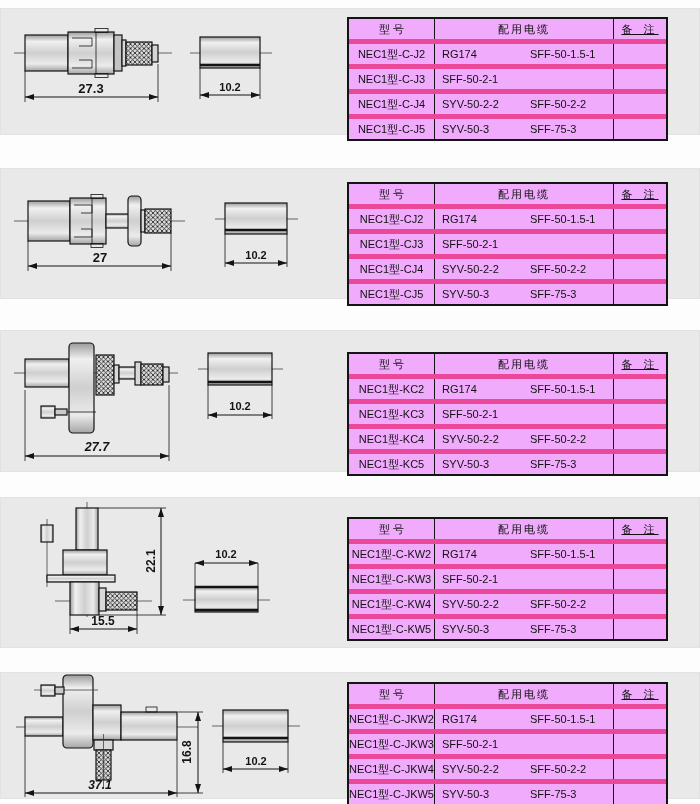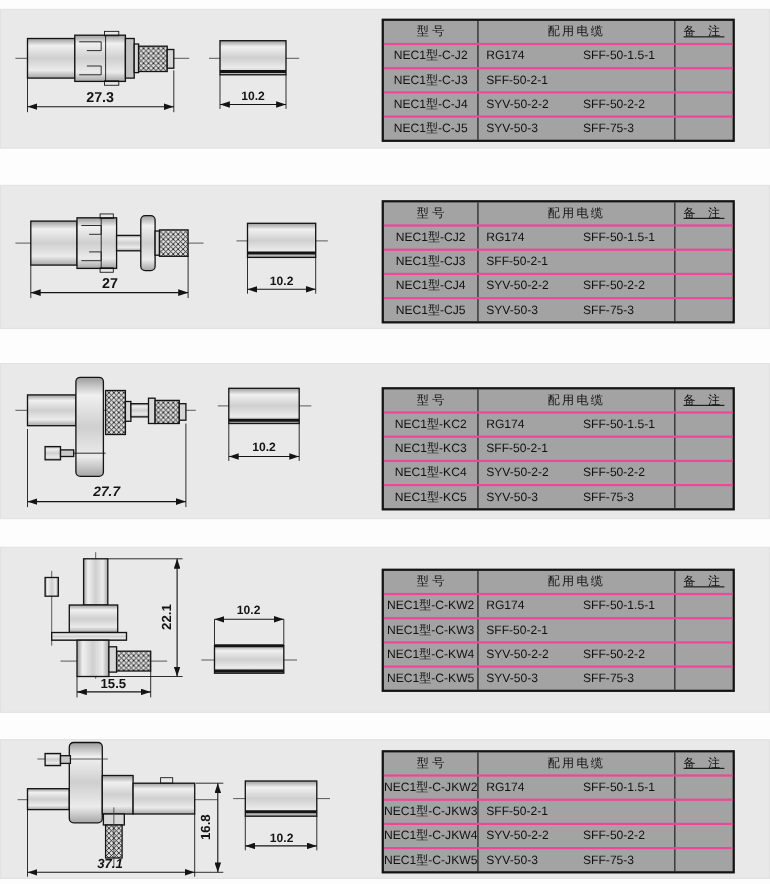--- a/index.html
+++ b/index.html
@@ -14,23 +14,23 @@
   .p2 { top:168px; height:131px; }
   .p3 { top:330px; height:142px; }
   .p4 { top:497px; height:151px; }
   .p5 { top:672px; height:127px; }
   .drawing { position:absolute; left:0; top:0; }
   .drawing svg { display:block; }
 
   
   .spec {
     position:absolute; left:347px; width:321px; box-sizing:border-box;
-    border:2px solid #141414; background:#a3a3a3;
+    border:2px solid #141414; background:#f0abfc;
   }
-  .trow { display:flex; height:20px; border-top:2px solid #ec4899; align-items:stretch; }
+  .trow { display:flex; height:20px; border-top:5px solid #ec4899; align-items:stretch; }
   .trow:first-child { border-top:0; }
   .cell { display:flex; align-items:center; font-size:11px; line-height:1; white-space:nowrap; overflow:hidden; }
   .c1 { width:85px; border-right:1px solid #141414; justify-content:center; }
   .c2 { width:179px; border-right:1px solid #141414; padding-left:7px; box-sizing:border-box; }
   .c2.hdr { justify-content:center; padding-left:0; letter-spacing:2px; }
   .c3 { flex:1; justify-content:center; letter-spacing:4px;text-decoration:underline; }
   .cab1 { display:inline-block; width:88px; }
   .cab2 { display:inline-block; }
 
   

